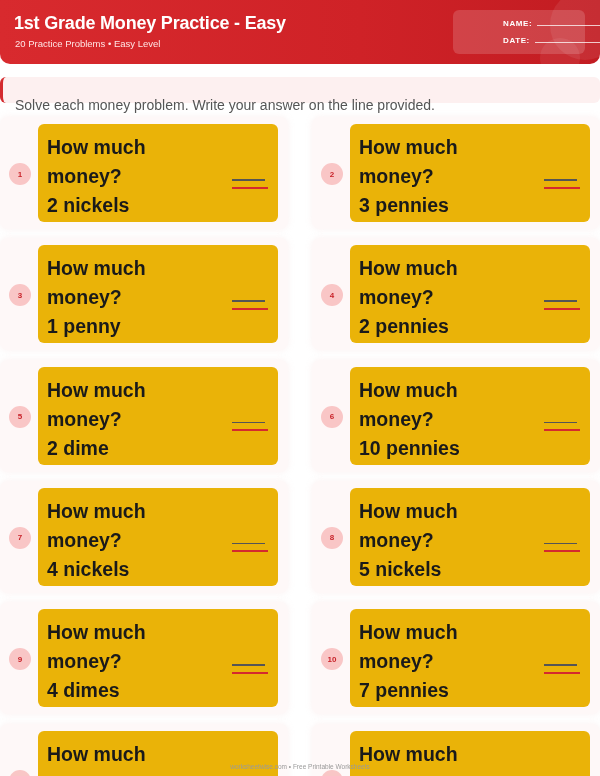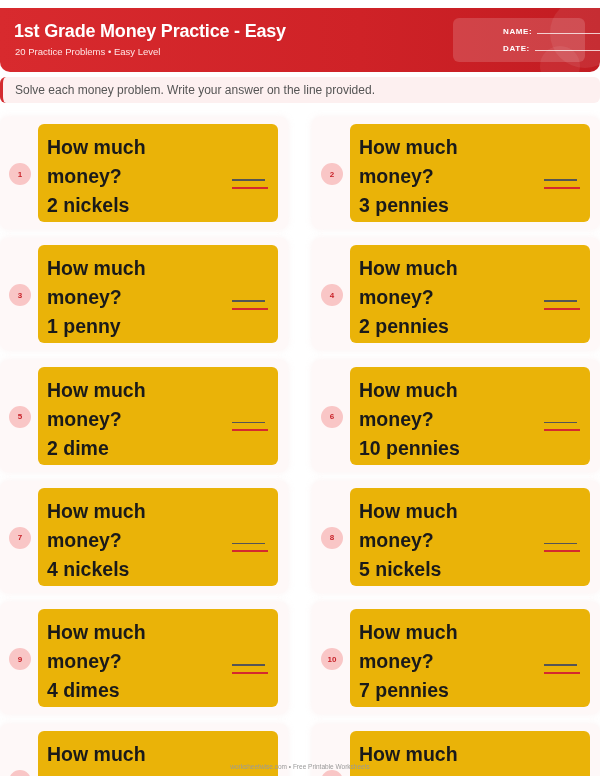--- a/index.html
+++ b/index.html
@@ -7,21 +7,20 @@
       width: 600px; height: 776px; overflow: hidden;
       background: #ffffff;
       font-family: "Liberation Sans", "DejaVu Sans", sans-serif;
       position: relative;
     }
     .header {
       position: absolute; left: 0; top: 0; width: 600px; height: 64px;
       background: linear-gradient(90deg, #d82a2e 0%, #cf2227 60%, #c21c22 100%);
       border-radius: 0 0 10px 10px;
       overflow: hidden;
-      margin-top: 8px;
     }
     .header .bubble1 {
       position: absolute; right: -20px; top: -10px; width: 70px; height: 70px;
       border-radius: 50%; background: rgba(255,255,255,0.08);
     }
     .header .bubble2 {
       position: absolute; right: 20px; top: 38px; width: 40px; height: 40px;
       border-radius: 50%; background: rgba(255,255,255,0.07);
     }
     .header-title {
@@ -48,22 +47,22 @@
     }
     .info-row.name .info-line { width: 78px; }
     .info-row.date .info-line { width: 80px; }
 
     .instructions {
       position: absolute; left: 0; top: 77px; width: 600px; height: 26px;
       background: #fdf0f0; border-left: 3px solid #d42a2e;
       border-radius: 6px;
     }
     .instructions span {
-      position: absolute; left: 12px; top: 6px;
-      color: #555555; font-size: 12px;
+      position: absolute; left: 12px; top: 20px;
+      color: #555555; font-size: 14px;
     }
 
     .problem {
       position: absolute; width: 288px; height: 112px;
       background: #fef8f8;
       border-radius: 8px;
       box-shadow: 0 0 6px rgba(240, 200, 200, 0.25);
     }
     .problem.right { }
     .num-circle {

